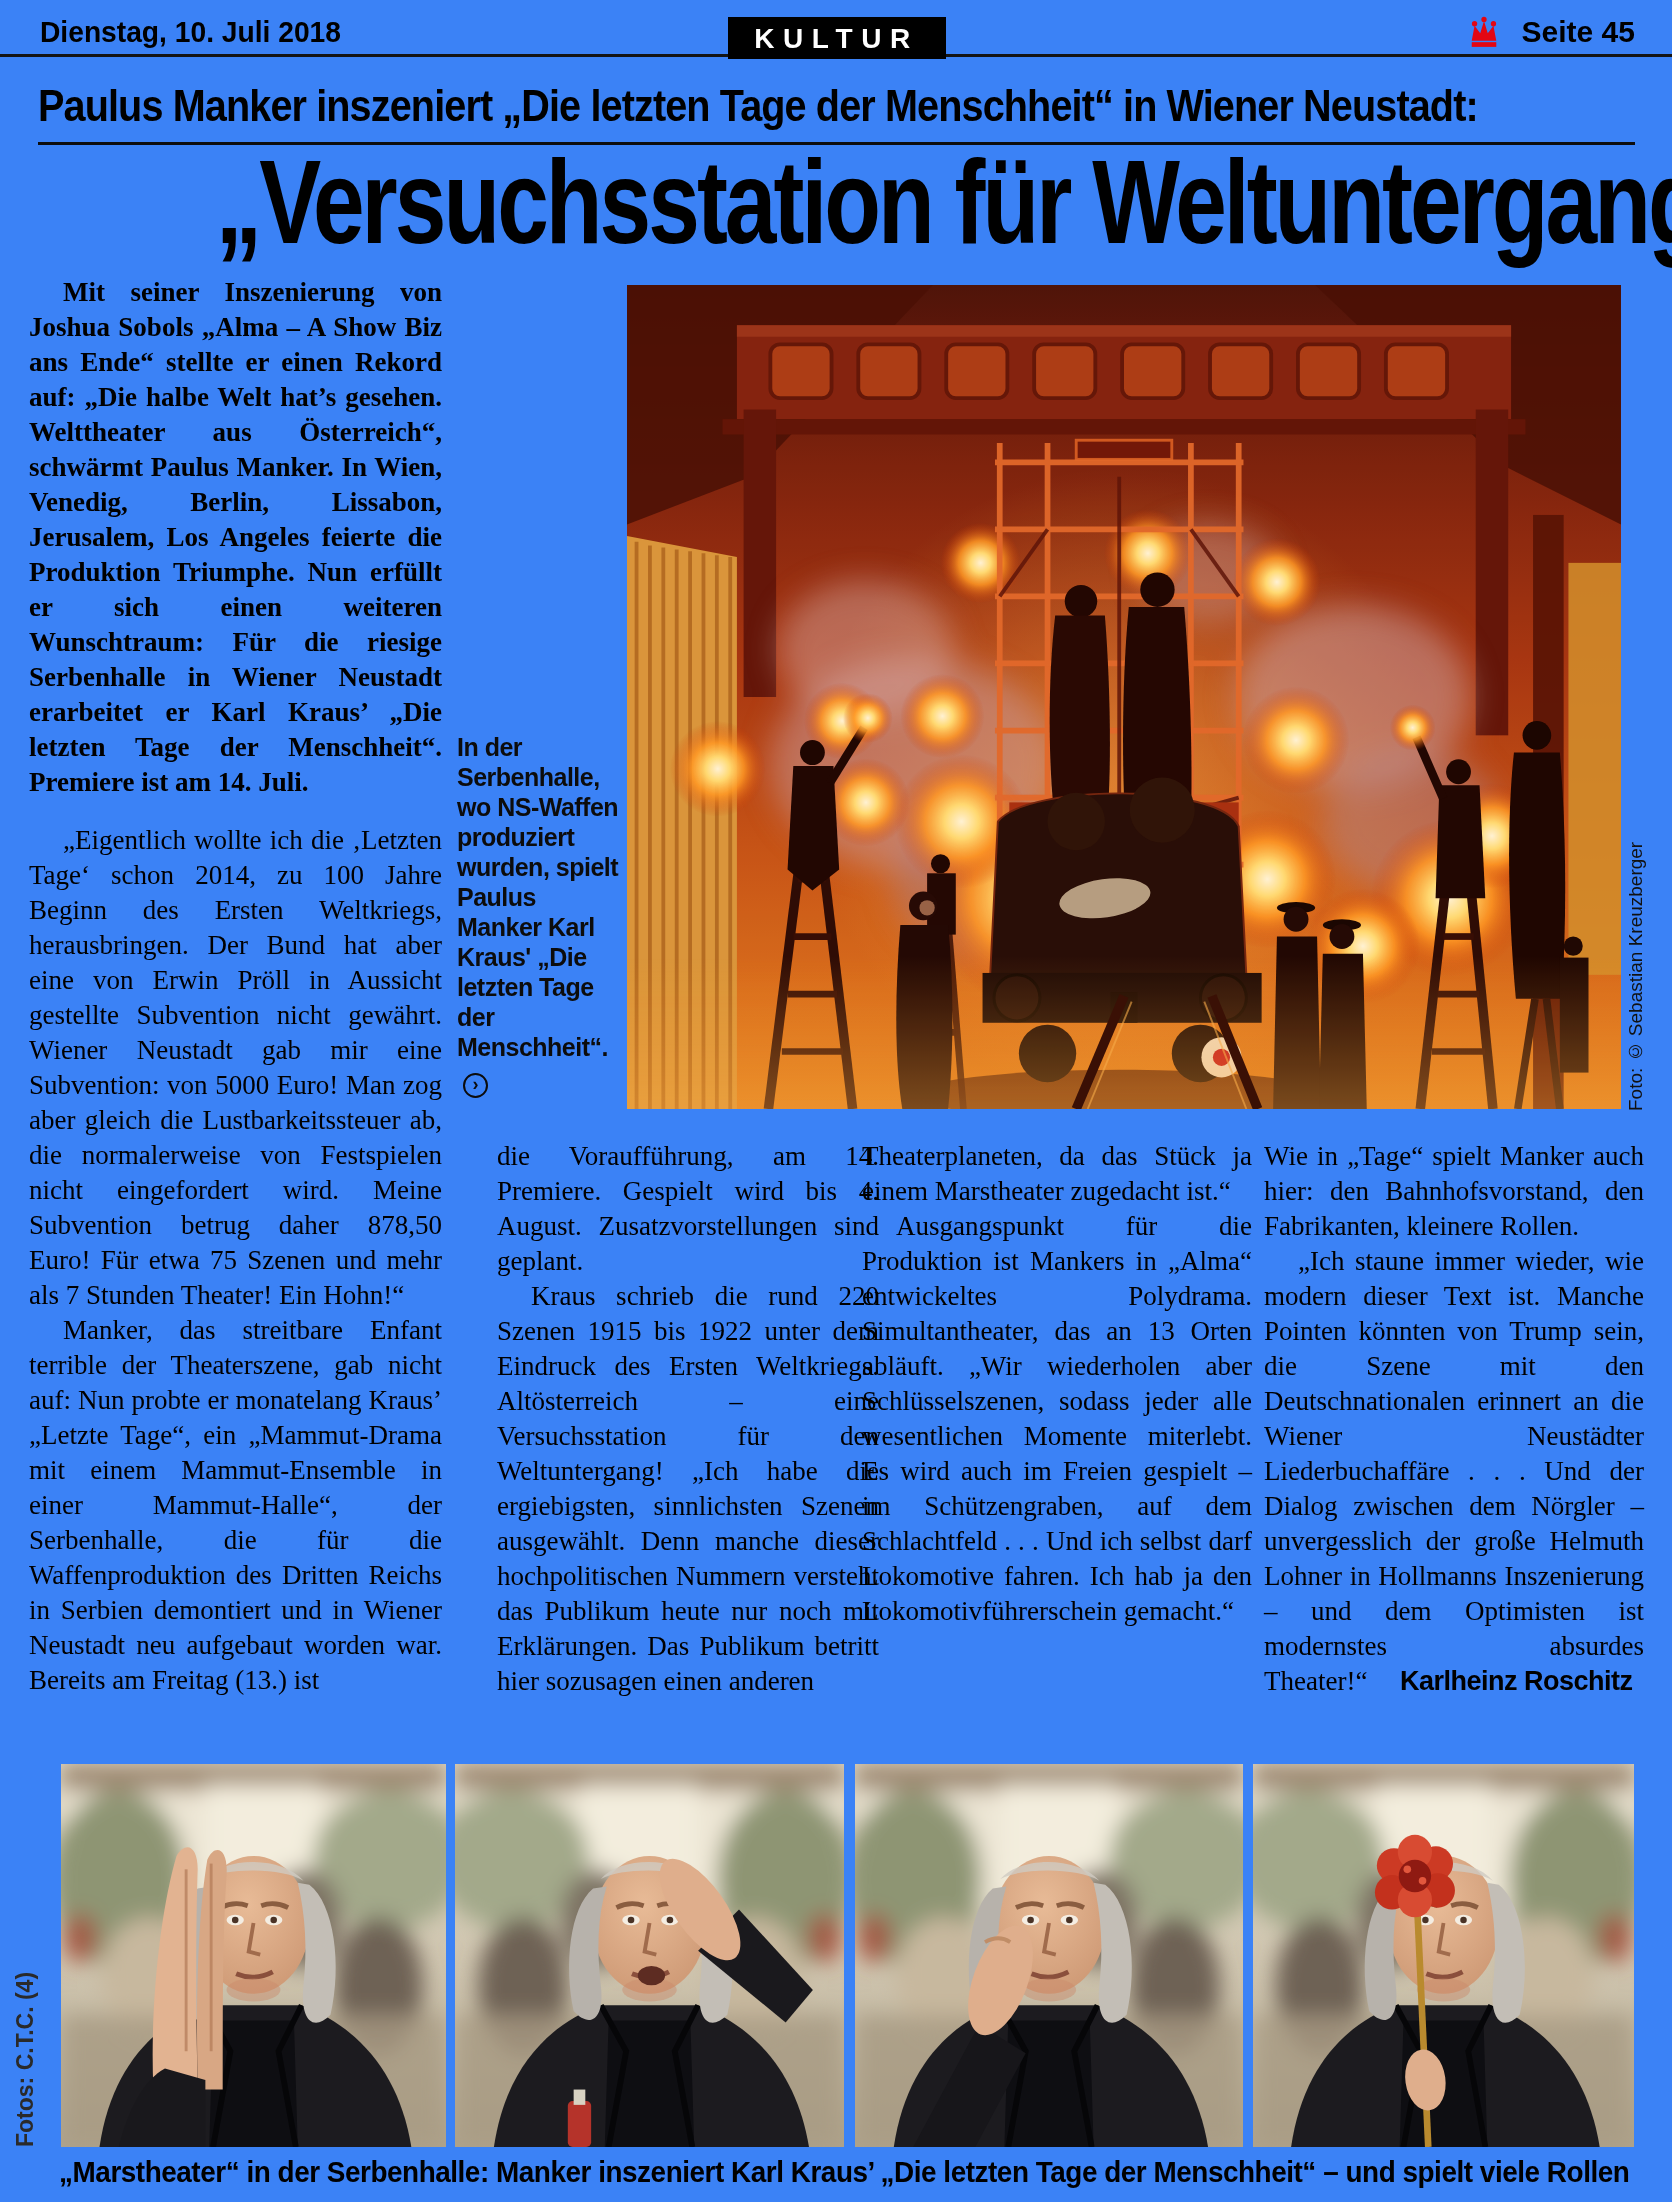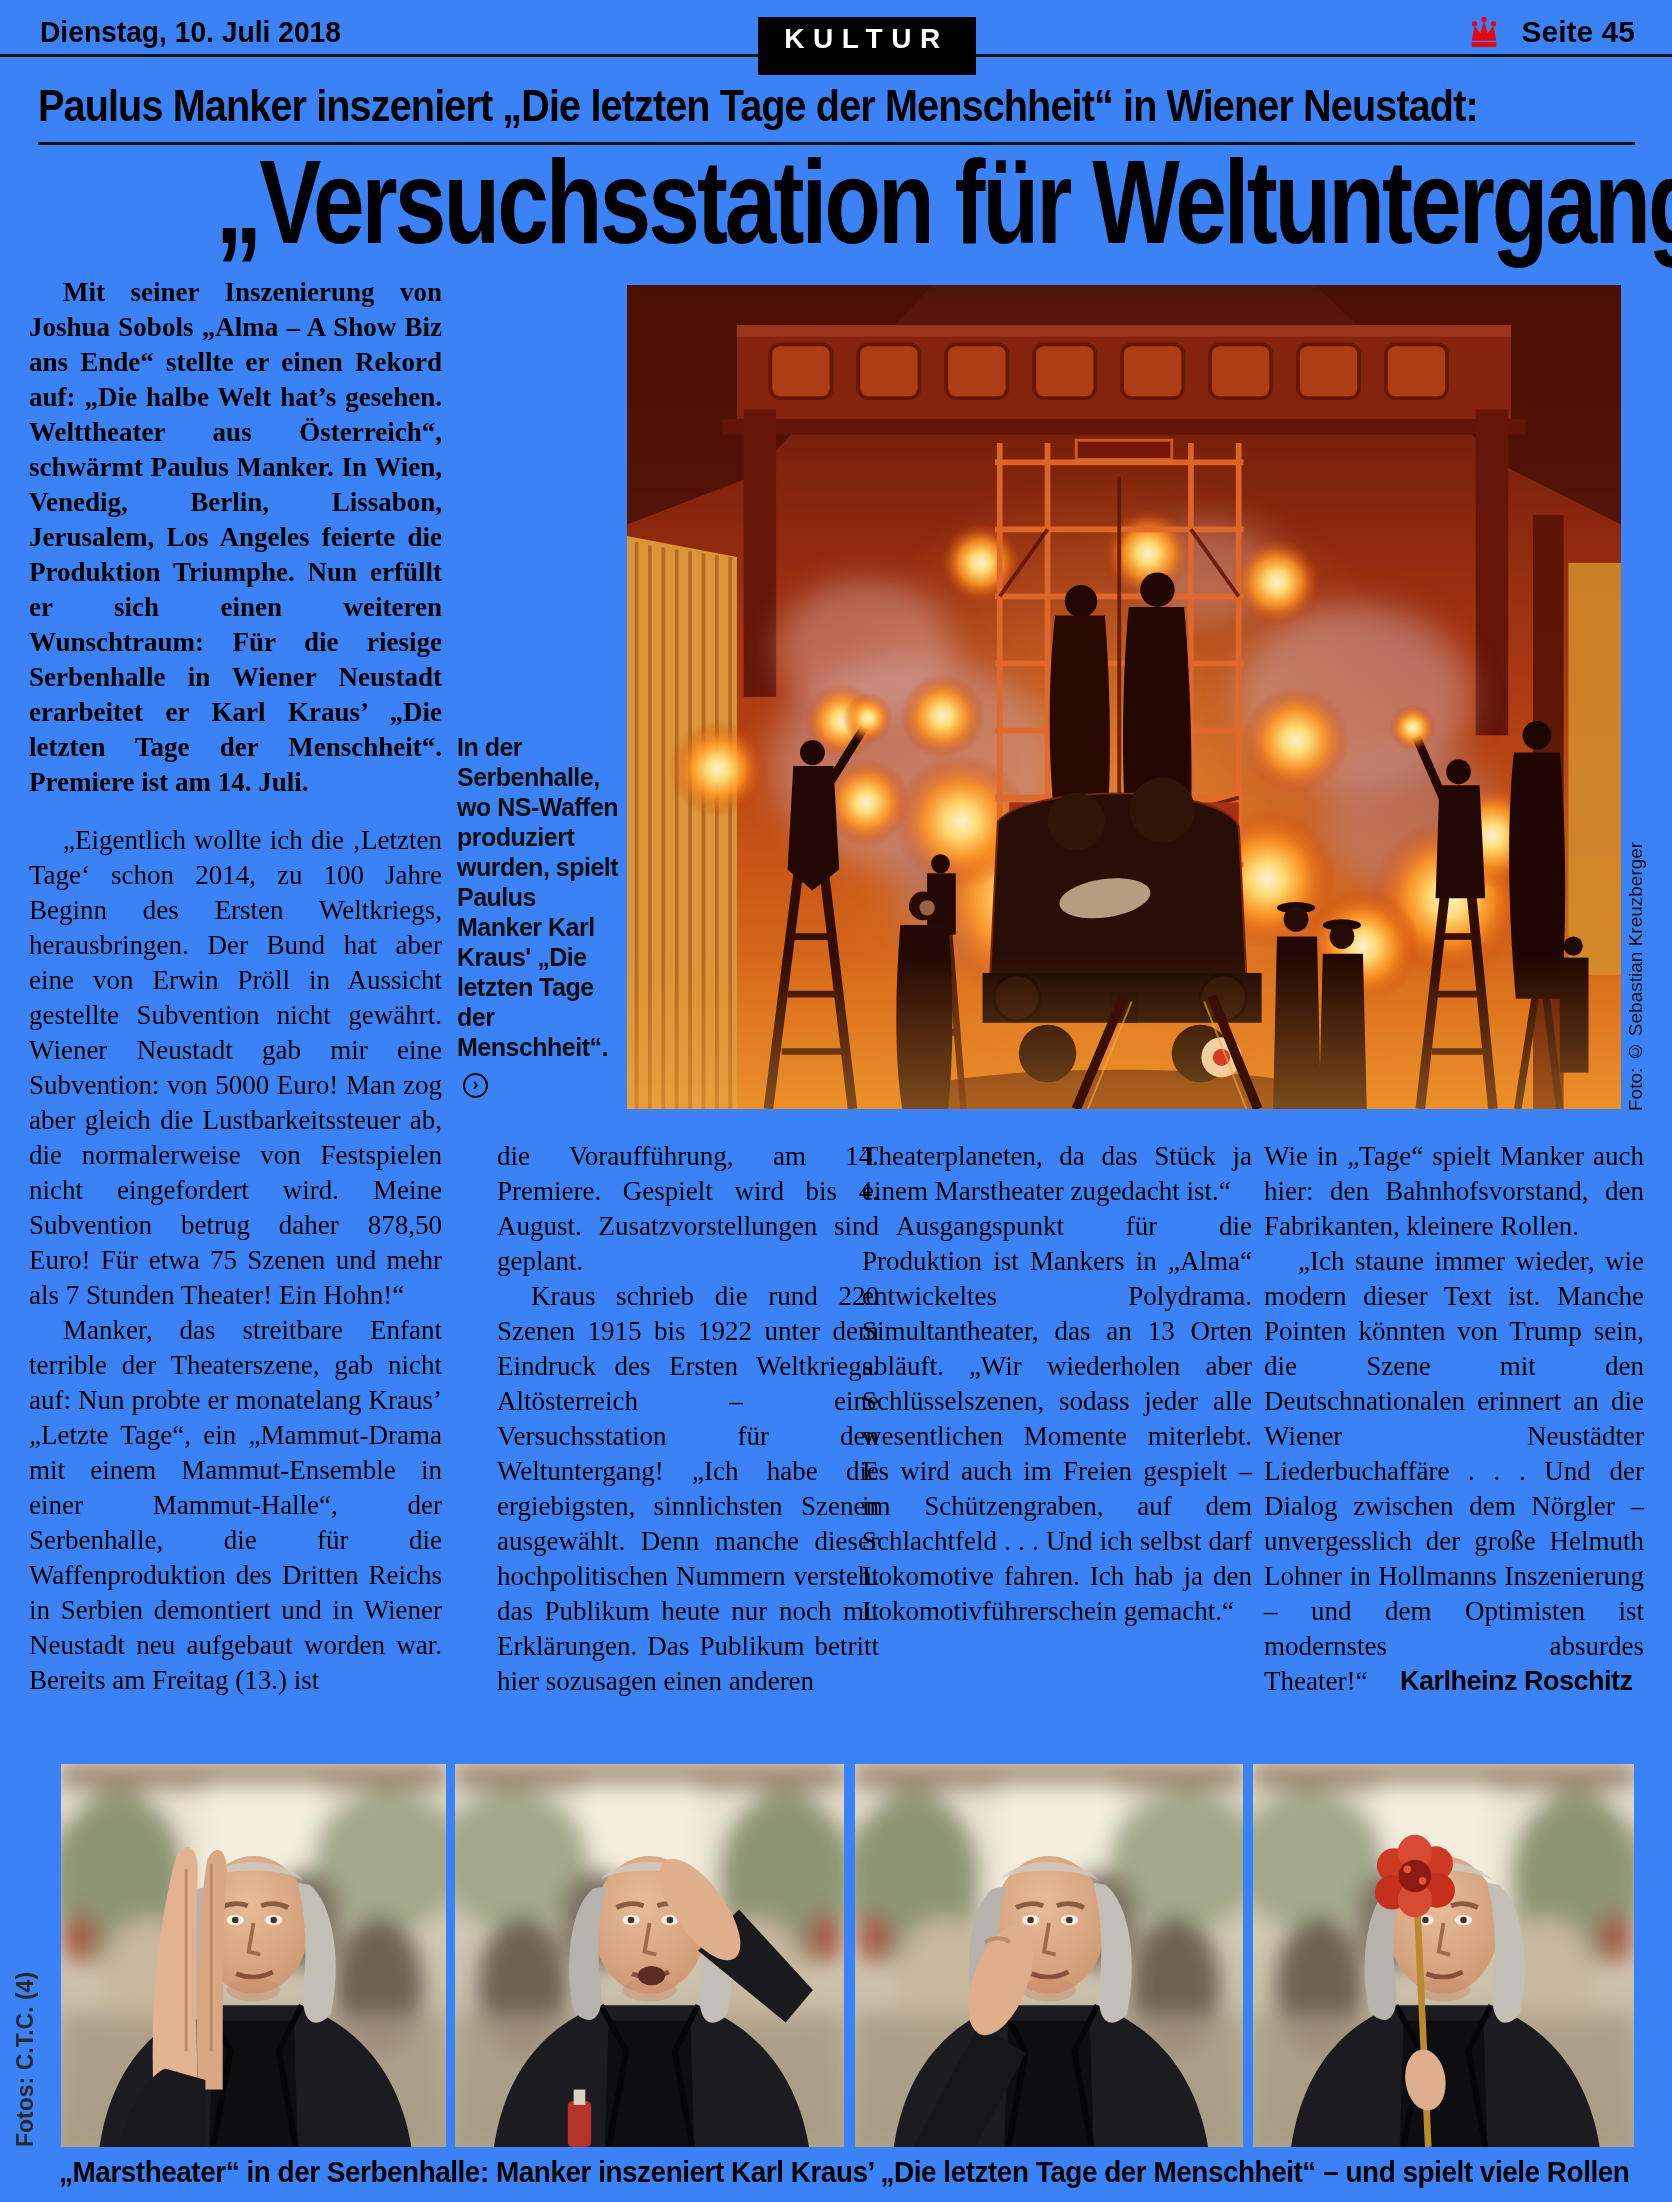--- a/index.html
+++ b/index.html
@@ -4,23 +4,23 @@
 <style>
   html,body{margin:0;padding:0;background:#ffffff;}
   #page{position:relative;width:1673px;height:2202px;background:#3b82f6;overflow:hidden;
         font-family:"Liberation Sans",sans-serif;color:#000;}
   
   #header-rule{position:absolute;left:0;right:0;top:54px;height:2.9px;background:#141414;}
   .hdr-date{position:absolute;left:40px;top:15.3px;font-size:30px;font-weight:bold;
             transform:scaleX(.94);transform-origin:0 50%;white-space:nowrap;}
   .hdr-page{position:absolute;right:38px;top:15.3px;font-size:30px;font-weight:bold;
             display:flex;align-items:center;gap:21px;}
-  #kultur-box{position:absolute;left:50%;transform:translateX(-50%);top:17px;width:218px;height:58px;
+  #kultur-box{position:absolute;left:50%;transform:translateX(-50%);top:17px;width:218px;height:42px;
               background:#000;color:#fff;text-align:center;line-height:44px;font-size:28px;
-              font-weight:bold;letter-spacing:8.6px;z-index:2;margin-left:30px;}
+              font-weight:bold;letter-spacing:8.6px;z-index:2;}
   
   #kicker{position:absolute;left:38px;right:38px;top:80px;padding-bottom:9.6px;border-bottom:3.8px solid #0d0d0d;
           white-space:nowrap;overflow:visible;}
   #kicker .inner{display:inline-block;font-size:45px;font-weight:bold;letter-spacing:-1px;
                  transform:scaleX(.88);transform-origin:0 50%;}
   #headline{position:absolute;left:0;right:0;top:140px;text-align:center;white-space:nowrap;overflow:visible;}
   #headline .inner{display:inline-block;font-size:119px;font-weight:bold;letter-spacing:-3.8px;
                    transform:scaleX(.78);transform-origin:50% 50%;line-height:1.05;}
   
   .col{position:absolute;font-family:"Liberation Serif",serif;font-size:27px;line-height:35px;

